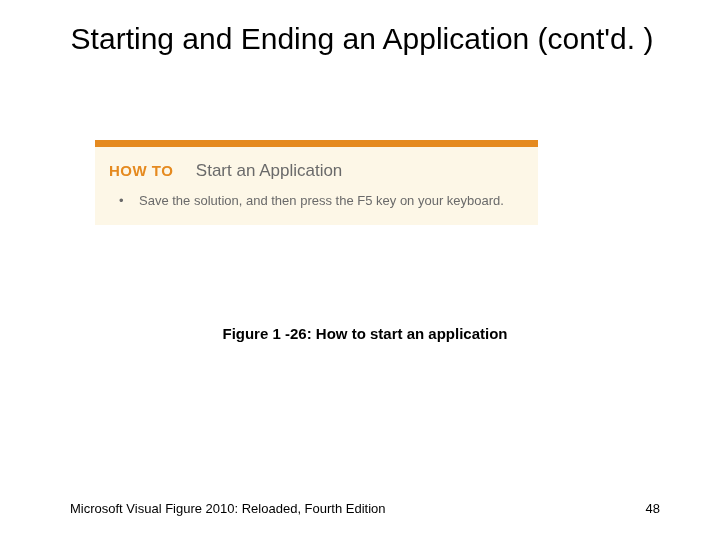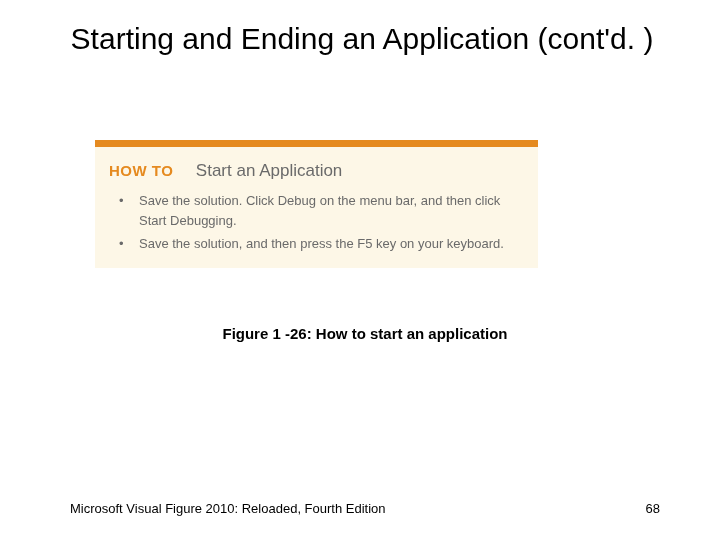--- a/index.html
+++ b/index.html
@@ -128,26 +128,23 @@
   <div class="title">Starting and Ending an Application (cont'd. )</div>
 
   <div class="figure-box">
     <div class="orange-bar"></div>
     <div class="header-row">
       <span class="howto-label">HOW TO</span>
       <span class="howto-title">Start an Application</span>
     </div>
     <ul>
       <li>
-        <span>Save the solution. Click Debug on the menu bar, and then click Start Debugging.</span>
-      </li>
-      <li>
         <span>Save the solution, and then press the F5 key on your keyboard.</span>
       </li>
     </ul>
   </div>
 
   <div class="caption">Figure 1 -26: How to start an application</div>
 
   <div class="footer-left">Microsoft Visual Figure 2010: Reloaded, Fourth Edition</div>
-  <div class="footer-right">68</div>
+  <div class="footer-right">48</div>
 
 </div>
 
 </body></html>

